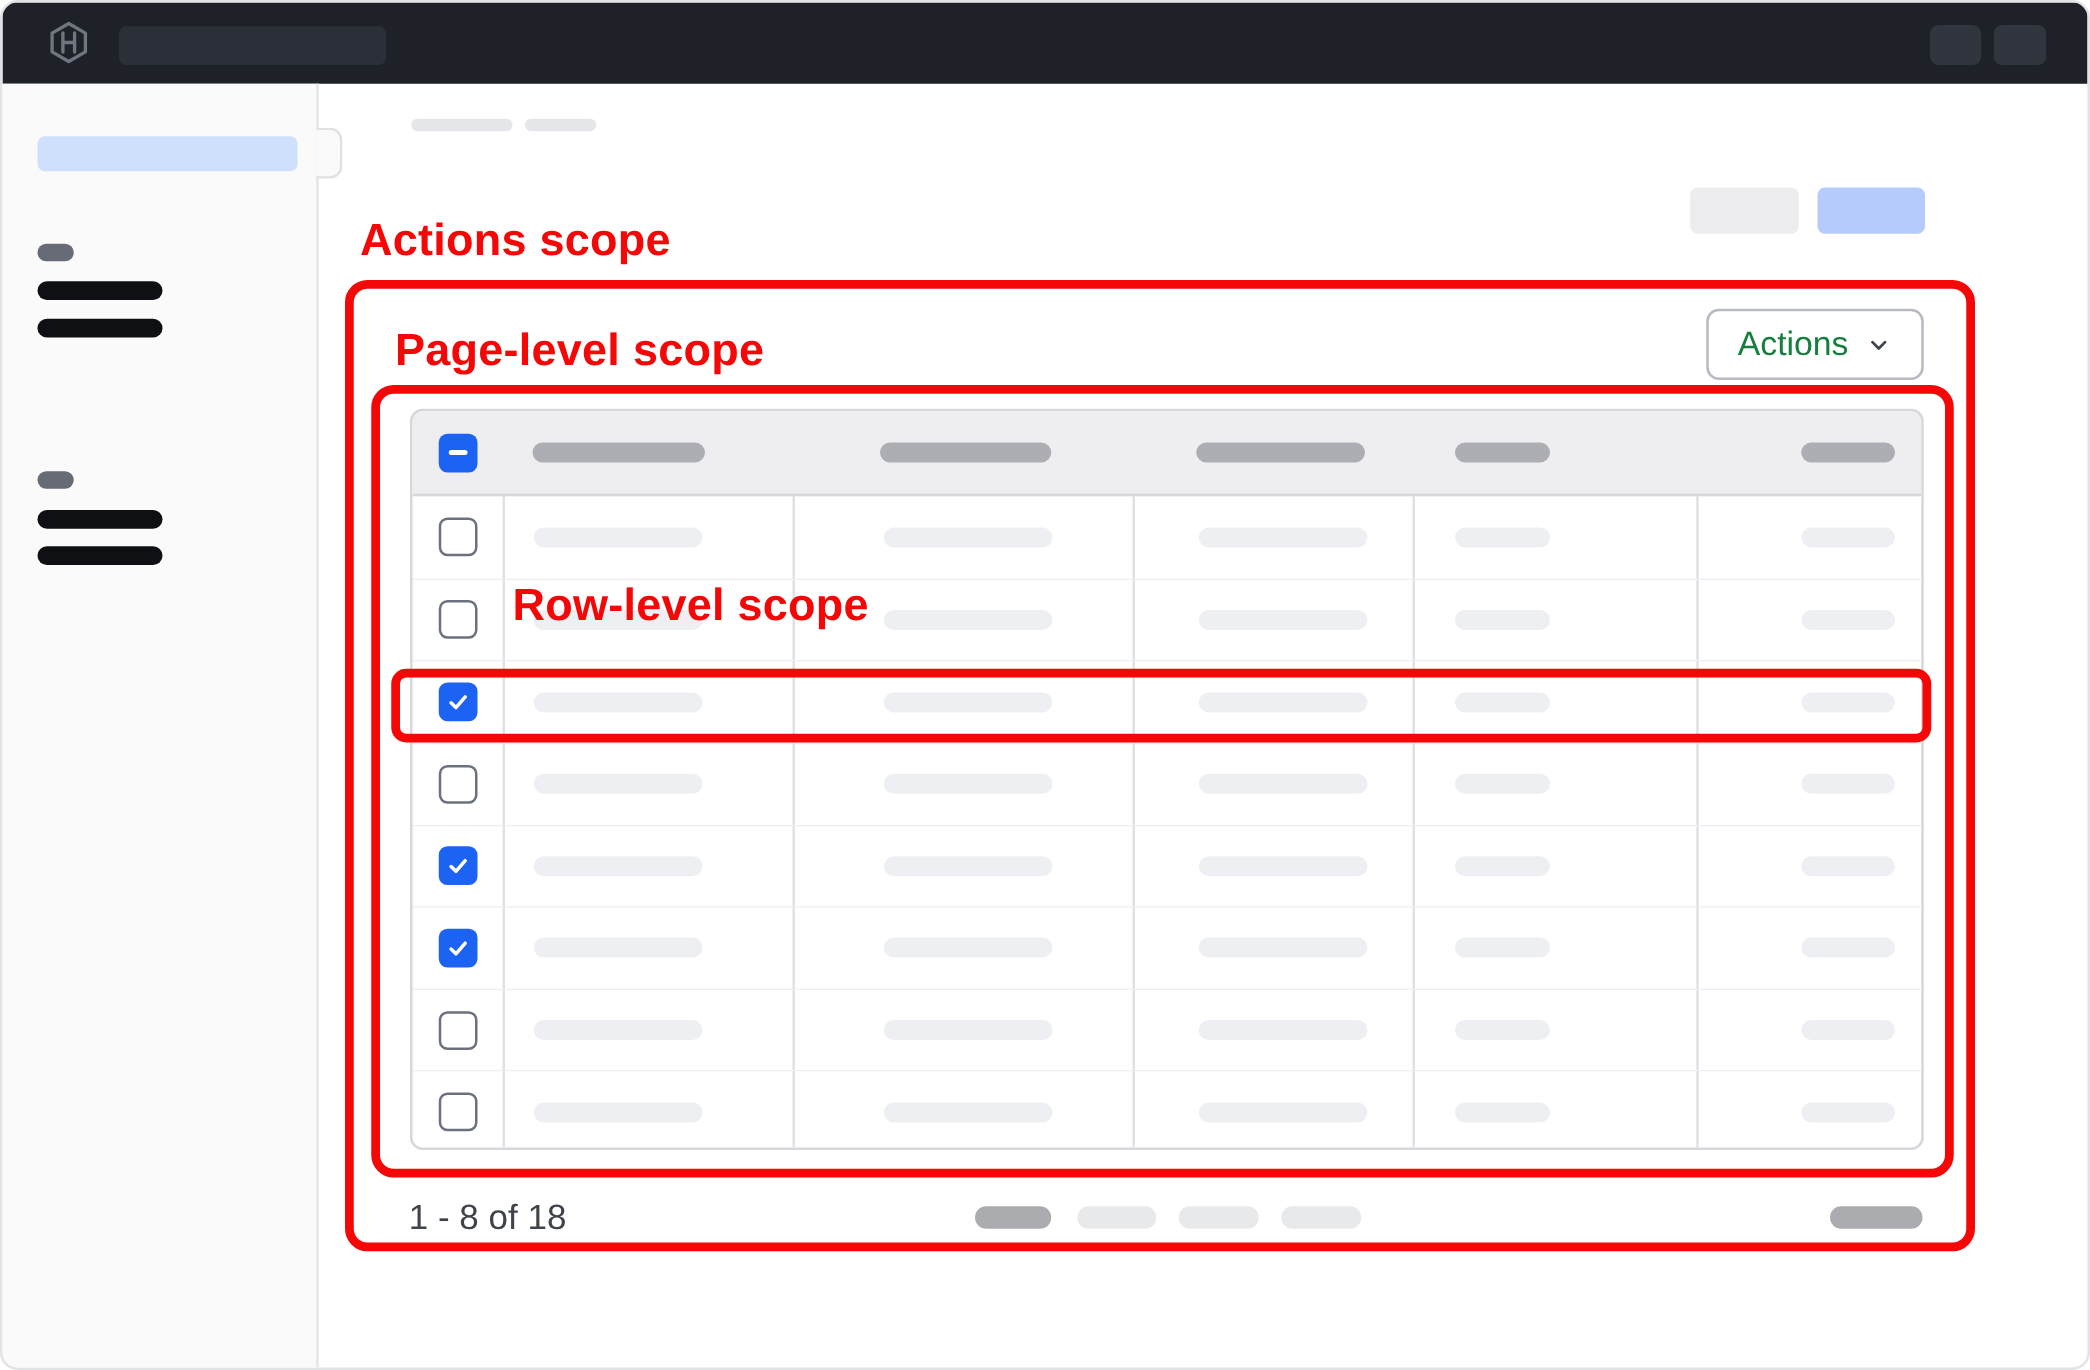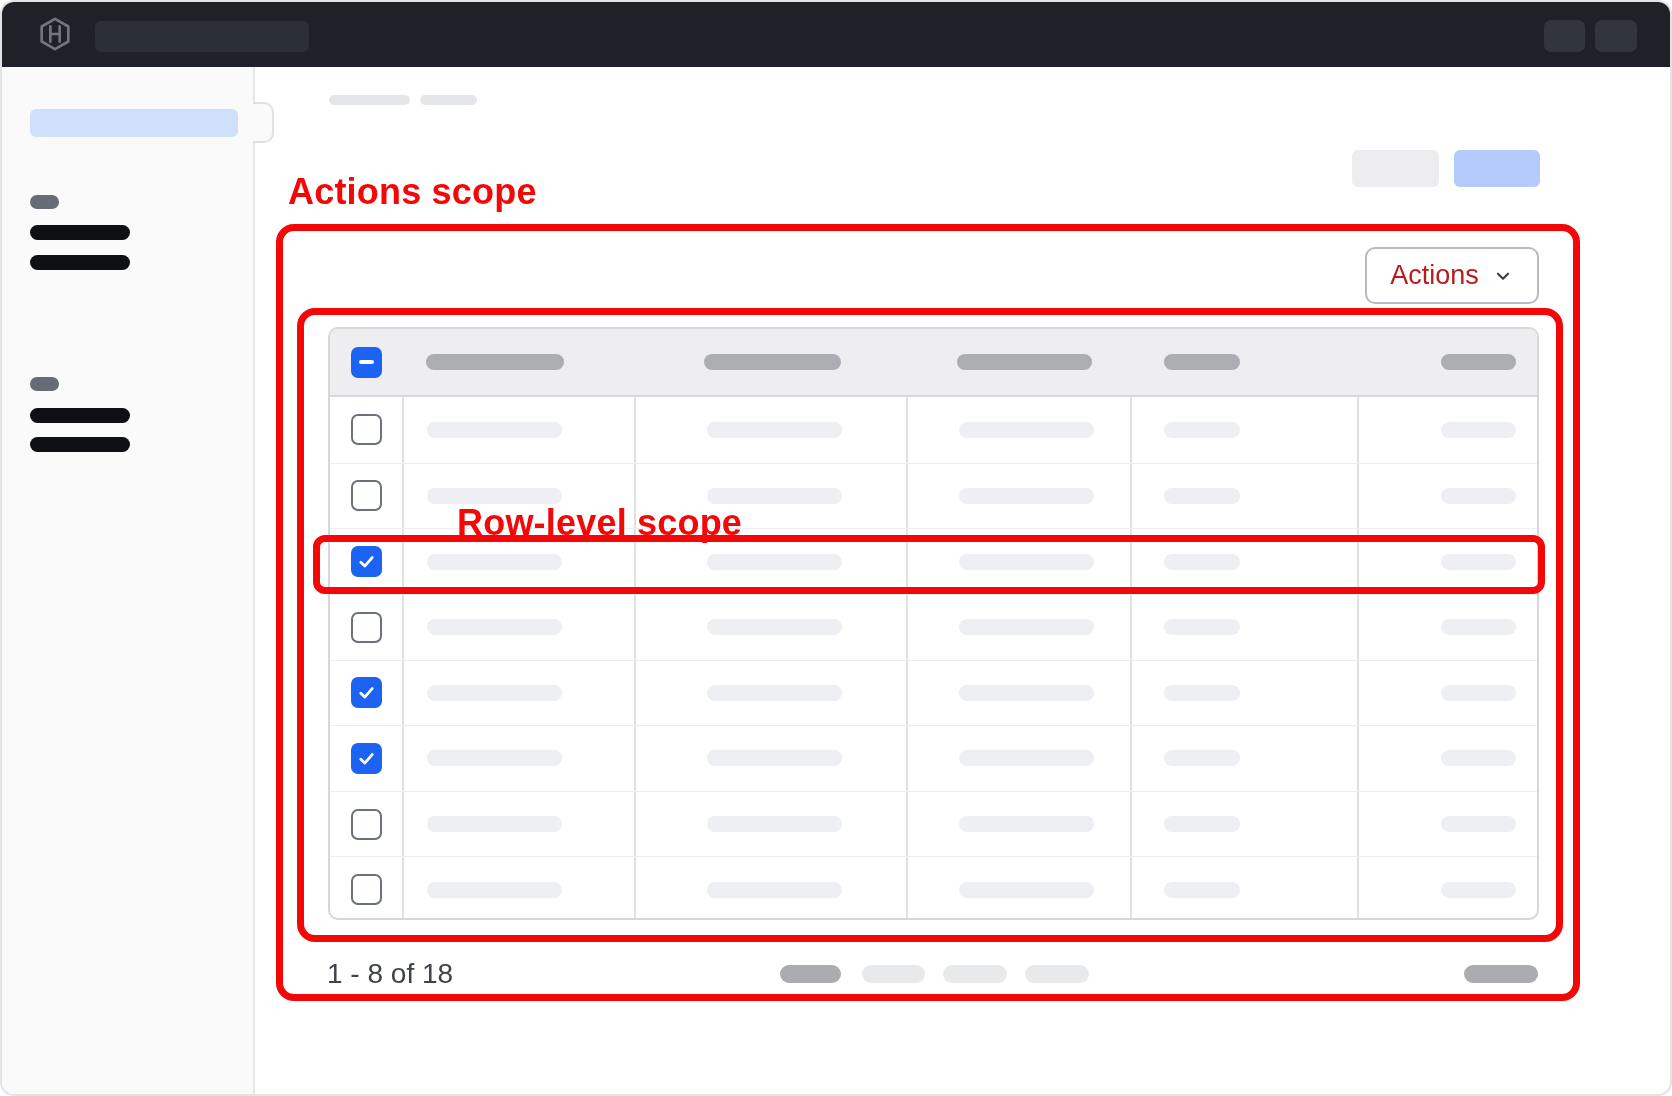--- a/index.html
+++ b/index.html
@@ -26,21 +26,21 @@
   .side-pill{position:absolute;width:29px;height:14px;background:#666b75;border-radius:7px;left:28px;}
   .side-bar{position:absolute;width:100px;height:15px;background:#0e1013;border-radius:8px;left:28px;}
 
   
   .crumb{position:absolute;height:10px;background:#e5e6e9;border-radius:5px;top:93px;}
   .hbtn{position:absolute;top:148px;height:37px;border-radius:6px;}
 
   
   .sel-summary{position:absolute;left:1000px;top:258px;width:332px;text-align:right;font-size:27px;color:#3f434a;}
   .actions-btn{position:absolute;left:1363px;top:245px;width:174px;height:57px;border:2px solid #b7bac1;border-radius:10px;background:#fff;display:flex;align-items:center;justify-content:center;gap:13px;cursor:pointer;}
-  .actions-btn span{font-size:27px;color:#b91c1c;text-align:right;}
+  .actions-btn span{font-size:27px;color:#15803d;text-align:right;}
 
   
   .tbl{position:absolute;left:326px;top:325px;width:1211px;height:593px;border:2px solid #d5d7db;border-radius:10px;background:#fff;overflow:hidden;}
   .tbl-vline{position:absolute;top:0;bottom:0;width:2px;background:#e0e1e5;}
   .thead{position:relative;display:flex;height:68px;background:#eeeef0;border-bottom:2px solid #d7d8dc;z-index:1;}
   .trow{position:relative;display:flex;height:65.625px;border-top:1px solid #eceef1;}
   .trow:first-child{border-top:none;}
   .cell{display:flex;align-items:center;flex:none;}
   .c0{width:72px;justify-content:center;}
   .c1{width:232px;} .c2{width:272px;} .c3{width:224px;} .c4{width:227px;} .c5{width:184px;}
@@ -333,18 +333,19 @@
   <div class="pag-label">1 - 8 of 18</div>
   <div class="pag-pill pill-dark" style="left:778px;width:61px;"></div>
   <div class="pag-pill pill-light" style="left:860px;width:63px;"></div>
   <div class="pag-pill pill-light" style="left:941px;width:64px;"></div>
   <div class="pag-pill pill-light" style="left:1023px;width:64px;"></div>
   <div class="pag-pill pill-dark" style="left:1462px;width:74px;"></div>
 
   <div class="anno-label" style="left:286px;top:169px;">Actions scope</div>
   <div class="anno-box" style="left:274px;top:222px;width:1304px;height:777px;"></div>
 
+  <div class="anno-label" style="left:314px;top:257px;">Page-level scope</div>
   <div class="anno-box" style="left:295px;top:306px;width:1266px;height:634px;"></div>
 
-  <div class="anno-label" style="left:408px;top:500px;margin-left:47px;">Row-level scope</div>
+  <div class="anno-label" style="left:408px;top:461px;">Row-level scope</div>
   <div class="anno-box" style="left:311px;top:533px;width:1232px;height:59px;border-radius:12px;"></div>
 
 </div>
 
 </body></html>

